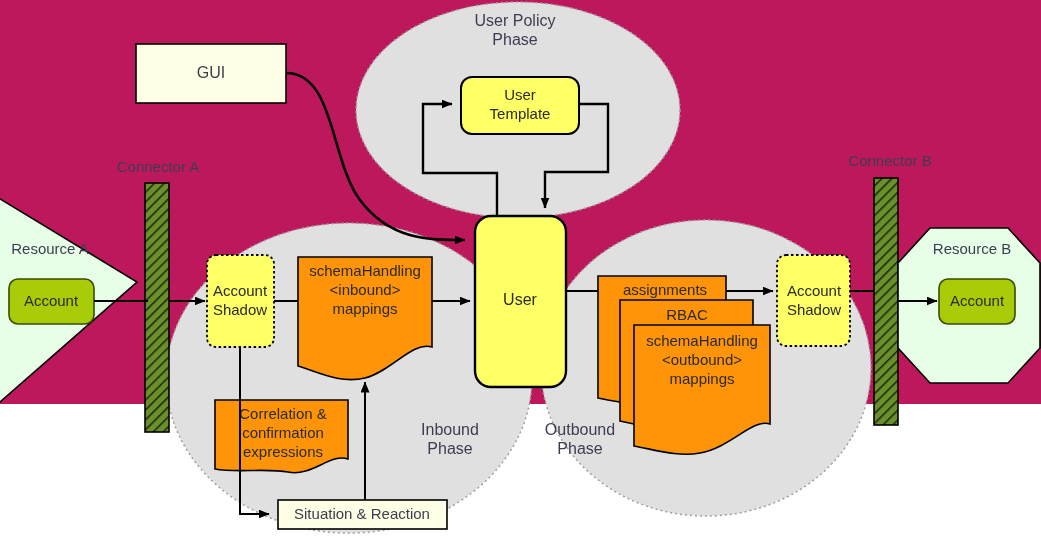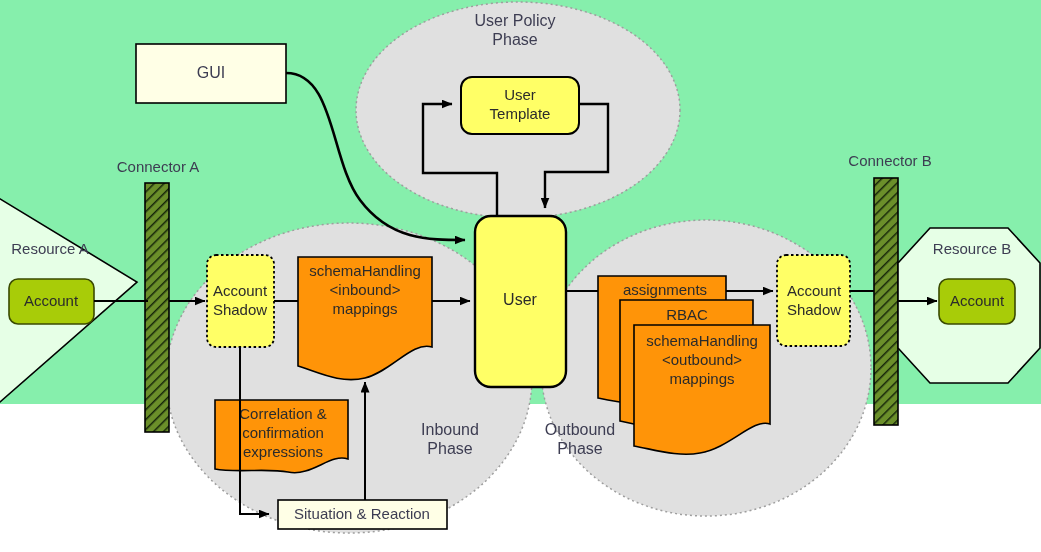--- a/index.html
+++ b/index.html
@@ -7,21 +7,21 @@
     background: #ffffff;
   }
   body {
     width: 1041px; height: 552px;
     font-family: "Liberation Sans", sans-serif;
     overflow: hidden;
   }
   #stage {
     position: relative;
     width: 1041px; height: 404px;
-    background: #86efac;
+    background: #be185d;
   }
   #stage > svg {
     position: absolute;
     top: 0; left: 0;
     width: 1041px; height: 552px;
   }
   .lbl {
     fill: #3d3d52;
     font-family: "Liberation Sans", sans-serif;
     font-size: 15px;

